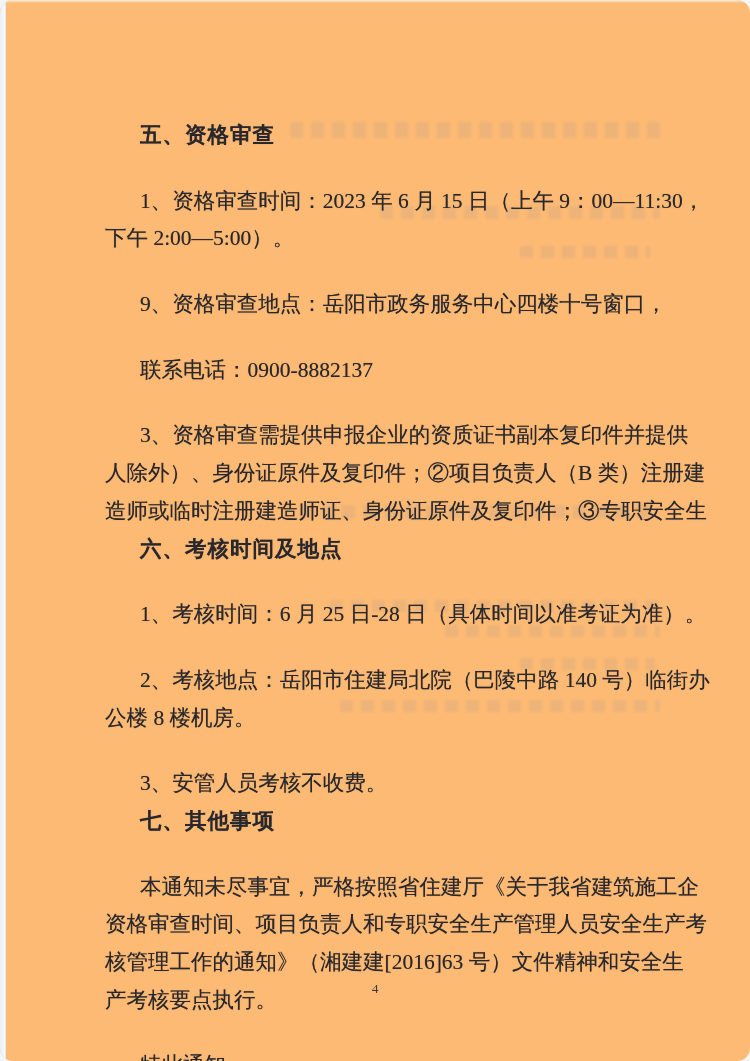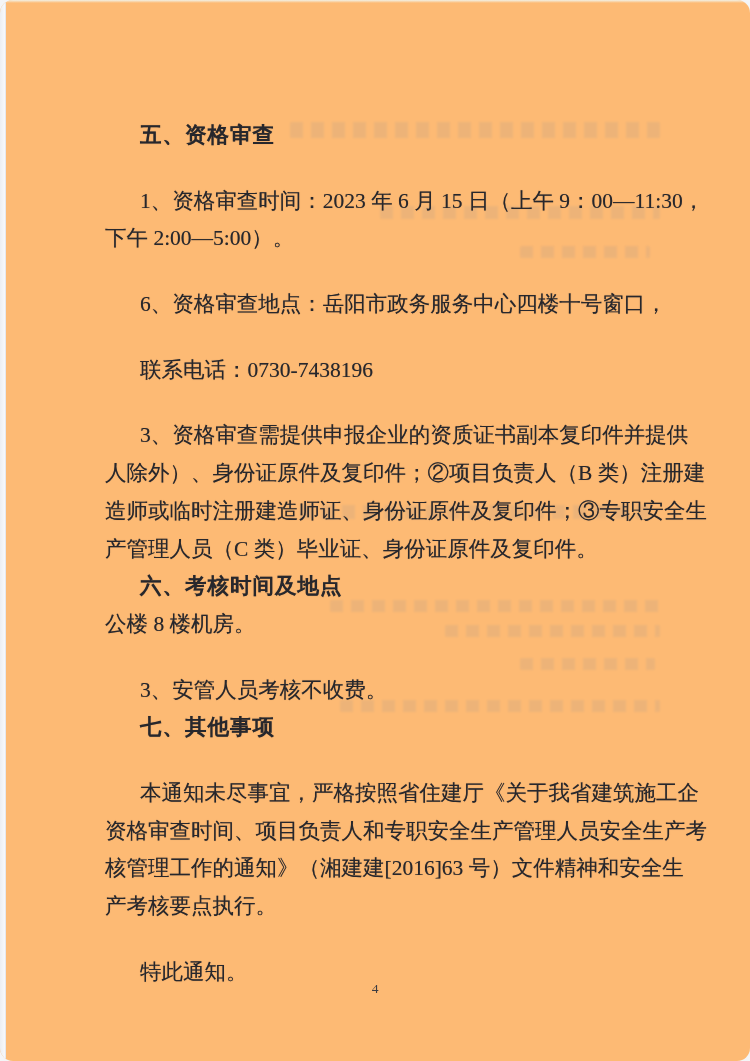--- a/index.html
+++ b/index.html
@@ -86,27 +86,28 @@
   <div class="ghost" style="left:300px; top:505px; width:350px; height:14px;"></div>
   <div class="ghost" style="left:330px; top:600px; width:330px; height:12px;"></div>
   <div class="ghost" style="left:445px; top:625px; width:215px; height:12px;"></div>
   <div class="ghost" style="left:520px; top:658px; width:135px; height:12px;"></div>
   <div class="ghost" style="left:340px; top:700px; width:320px; height:12px;"></div>
 
   <div class="content">
     <div class="line heading">五、资格审查</div>
     <div class="line ind">1、资格审查时间：2023 年 6 月 15 日（上午 9：00—11:30，</div>
     <div class="line">下午 2:00—5:00）。</div>
-    <div class="line ind">6、资格审查地点：岳阳市政务服务中心四楼十号窗口，</div>
-    <div class="line ind">联系电话：0730-7438196</div>
+    <div class="line ind">9、资格审查地点：岳阳市政务服务中心四楼十号窗口，</div>
+    <div class="line ind">联系电话：0900-8882137</div>
     <div class="line ind">3、资格审查需提供申报企业的资质证书副本复印件并提供</div>
     <div class="line">人除外）、身份证原件及复印件；②项目负责人（B 类）注册建</div>
     <div class="line">造师或临时注册建造师证、身份证原件及复印件；③专职安全生</div>
-    <div class="line">产管理人员（C 类）毕业证、身份证原件及复印件。</div>
     <div class="line heading">六、考核时间及地点</div>
+    <div class="line ind">1、考核时间：6 月 25 日-28 日（具体时间以准考证为准）。</div>
+    <div class="line ind">2、考核地点：岳阳市住建局北院（巴陵中路 140 号）临街办</div>
     <div class="line">公楼 8 楼机房。</div>
     <div class="line ind">3、安管人员考核不收费。</div>
     <div class="line heading">七、其他事项</div>
     <div class="line ind">本通知未尽事宜，严格按照省住建厅《关于我省建筑施工企</div>
     <div class="line">资格审查时间、项目负责人和专职安全生产管理人员安全生产考</div>
     <div class="line">核管理工作的通知》（湘建建[2016]63 号）文件精神和安全生</div>
     <div class="line">产考核要点执行。</div>
     <div class="line ind">特此通知。</div>
   </div>
 

